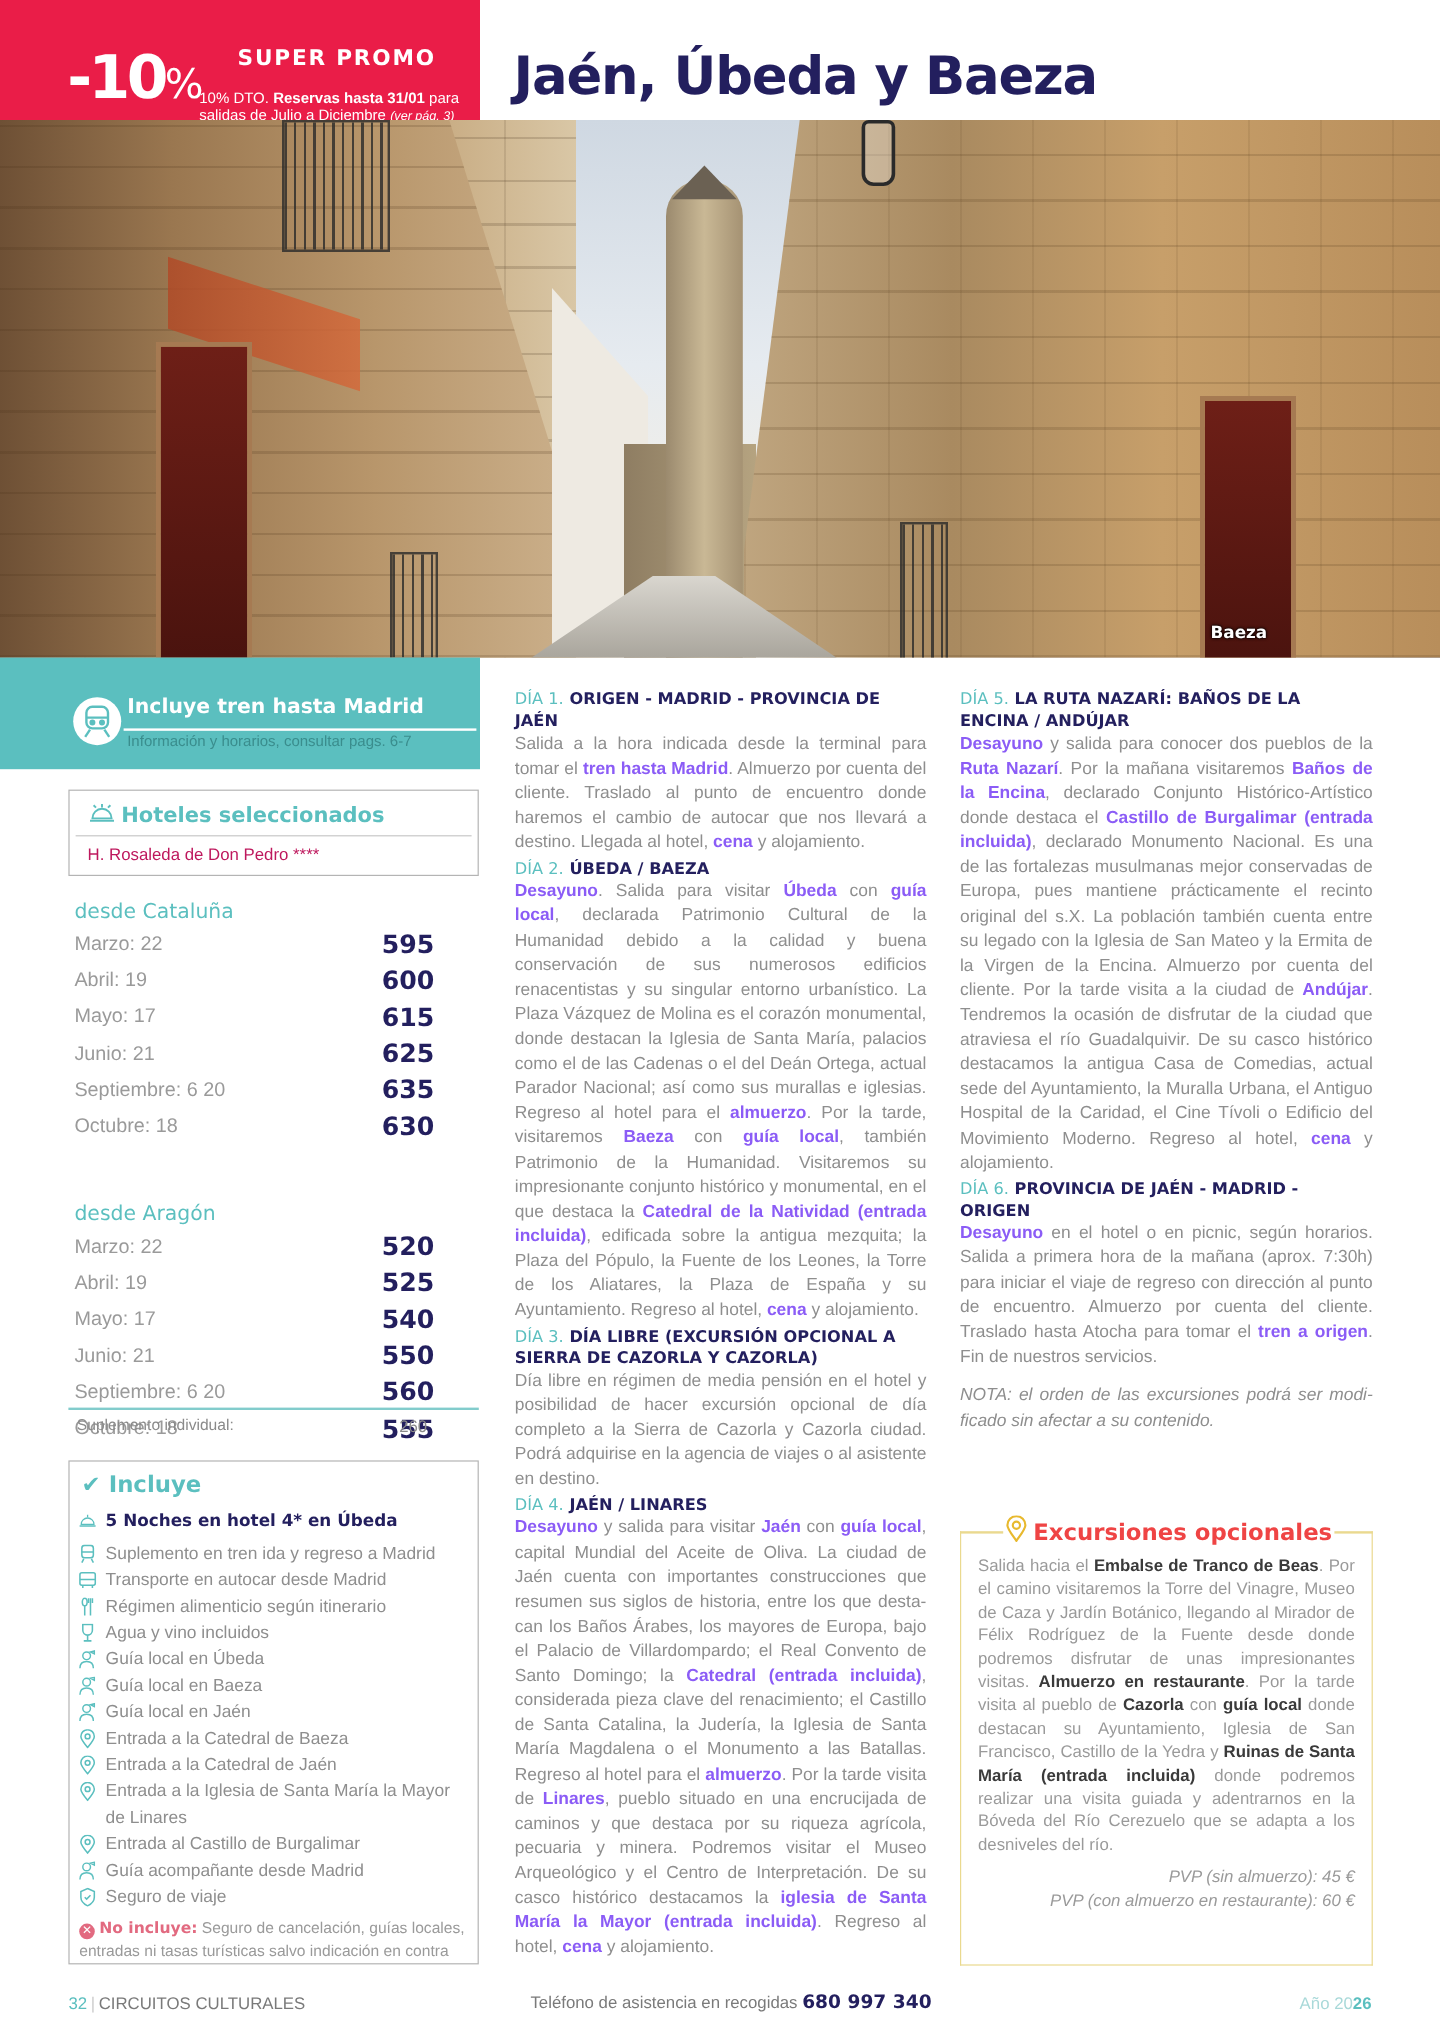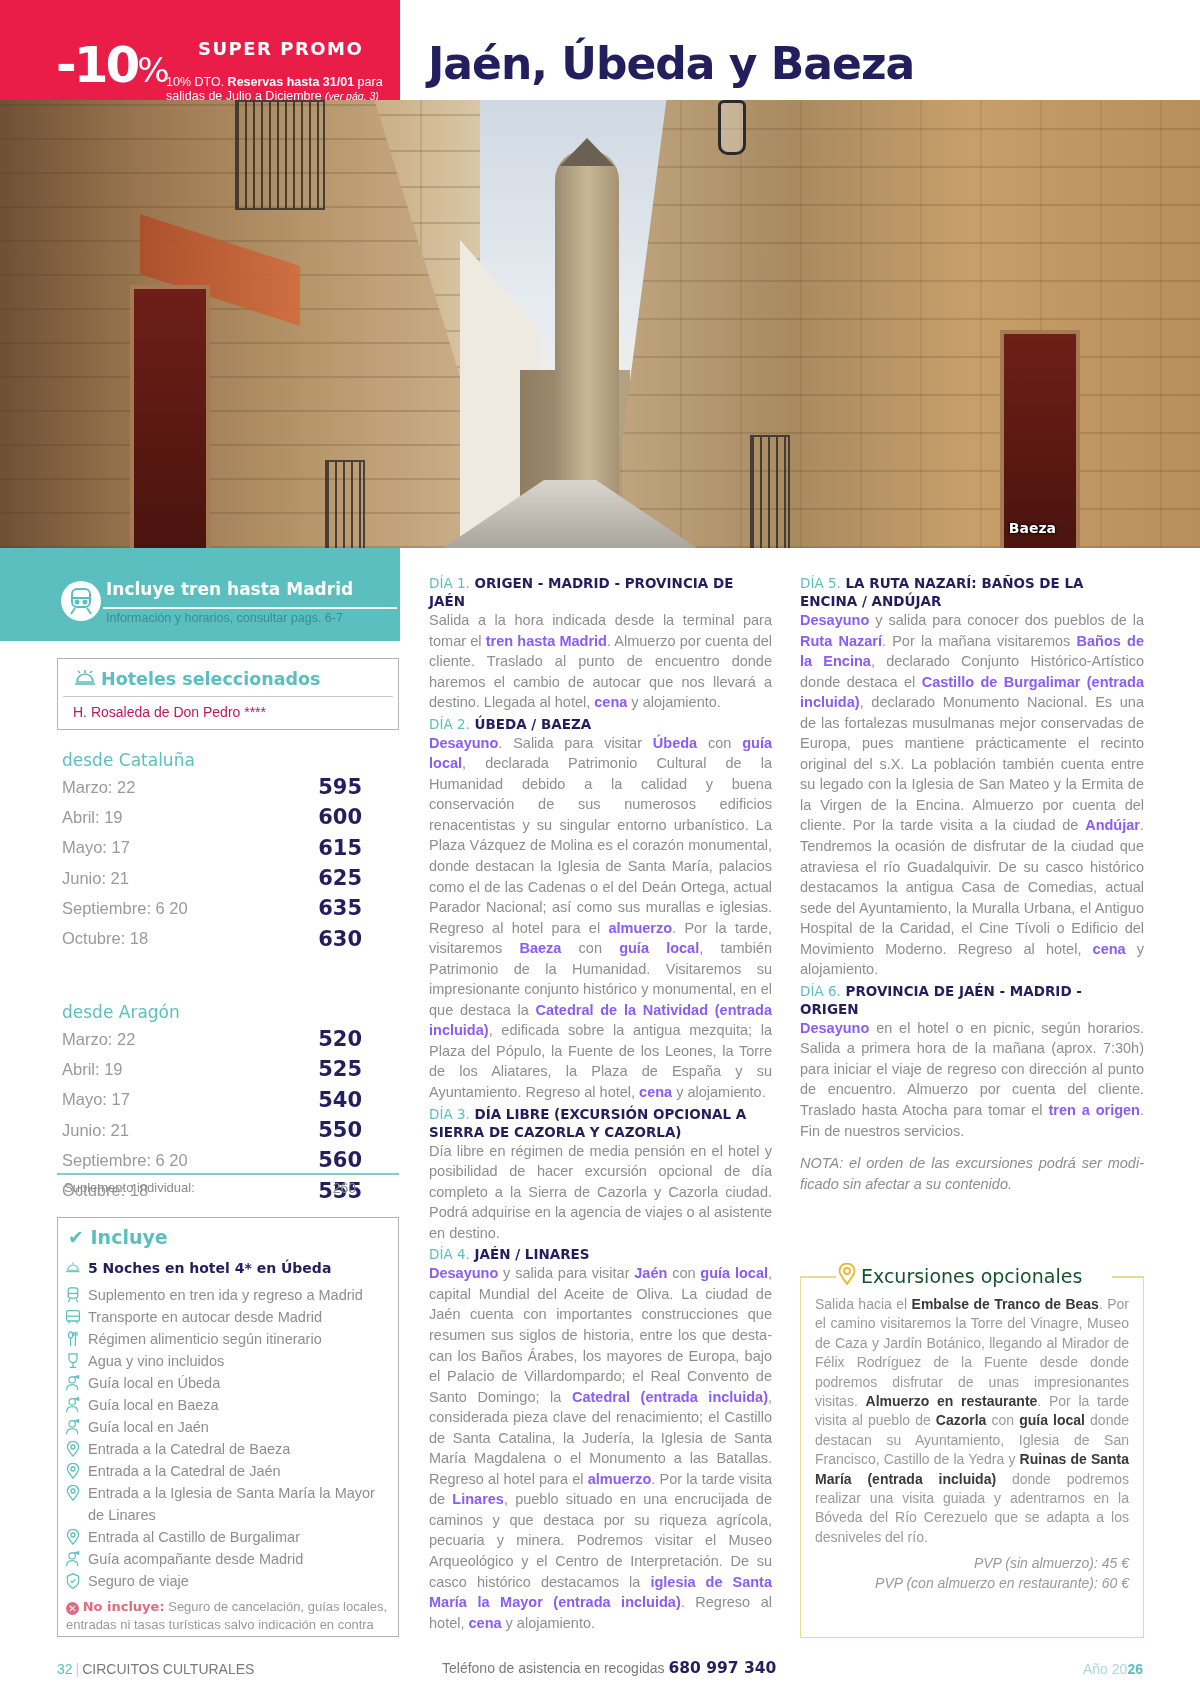--- a/index.html
+++ b/index.html
@@ -167,21 +167,21 @@
 
   
   .exc-box {
     position: absolute; left: 800px; top: 1276px; width: 344px; height: 362px;
     border: 1.5px solid #ead98f; border-top: none;
   }
   .exc-top-left { position: absolute; left: 800px; top: 1276px; width: 36px; height: 1.5px; background: #ead98f; }
   .exc-top-right { position: absolute; left: 1112px; top: 1276px; width: 32px; height: 1.5px; background: #ead98f; }
   .exc-title {
     position: absolute; left: 838px; top: 1263px; display: flex; align-items: center; gap: 5px;
-    font-family: "DejaVu Sans", sans-serif; font-weight: normal; font-size: 19px; color: #14532d;
+    font-family: "DejaVu Sans", sans-serif; font-weight: bold; font-size: 19px; color: #ef4444;
   }
   .exc-body { position: absolute; left: 815px; top: 1295px; width: 314px; font-size: 14px; line-height: 19.4px; color: #9a9a9a; text-align: justify; }
   .exc-sub { font-size: 15px; color: #555; text-align: left; line-height: 20px; letter-spacing: 0.3px; }
   .exc-body b { color: #3a3a3a; }
   .exc-prices { text-align: right; font-style: italic; font-size: 14px; color: #9a9a9a; margin-top: 6px; line-height: 20px; }
 
   
   .footer-left { position: absolute; left: 57px; top: 1661px; font-size: 14px; color: #7a7a7a; }
   .footer-left .pg { color: #5bbfbf; }
   .footer-left .bar { color: #ccc; margin: 0 3px; }

